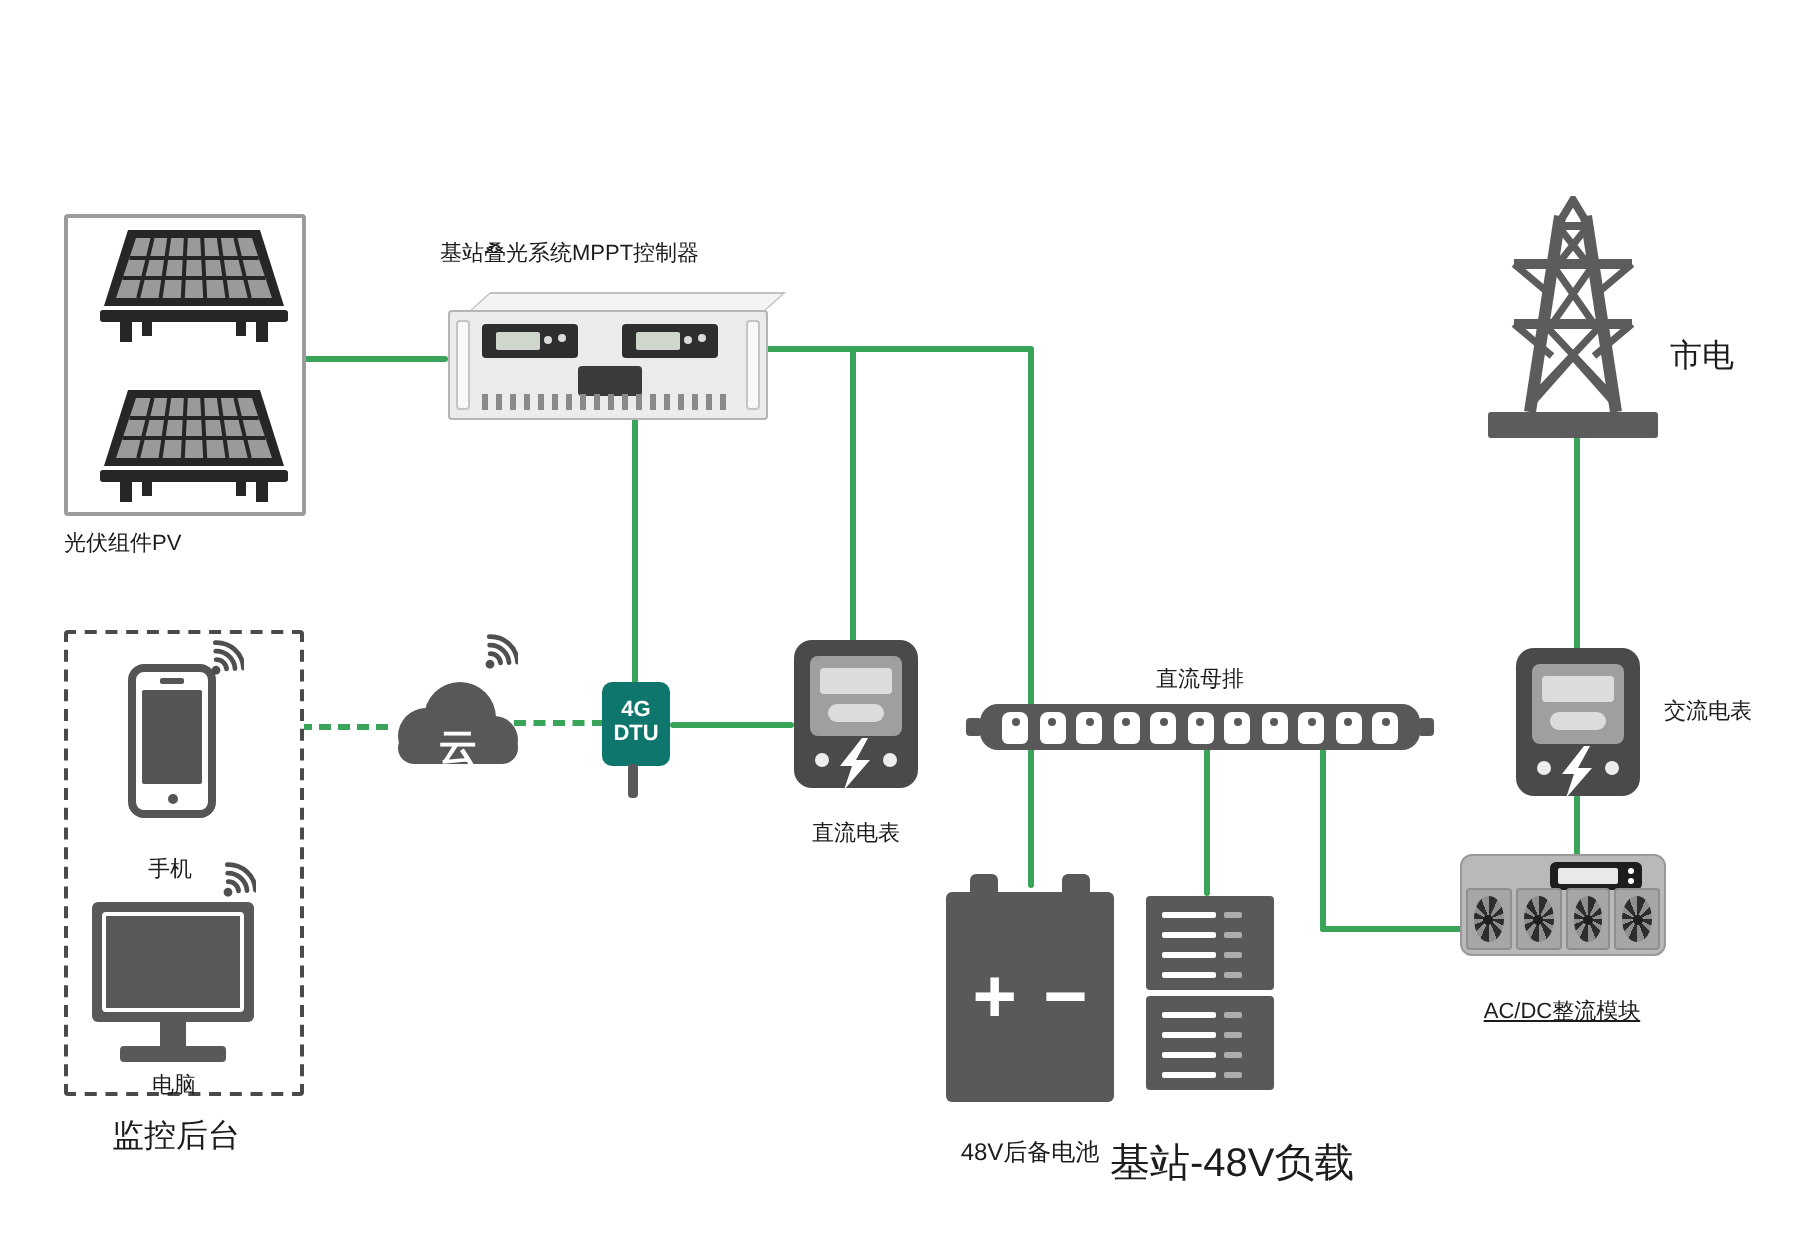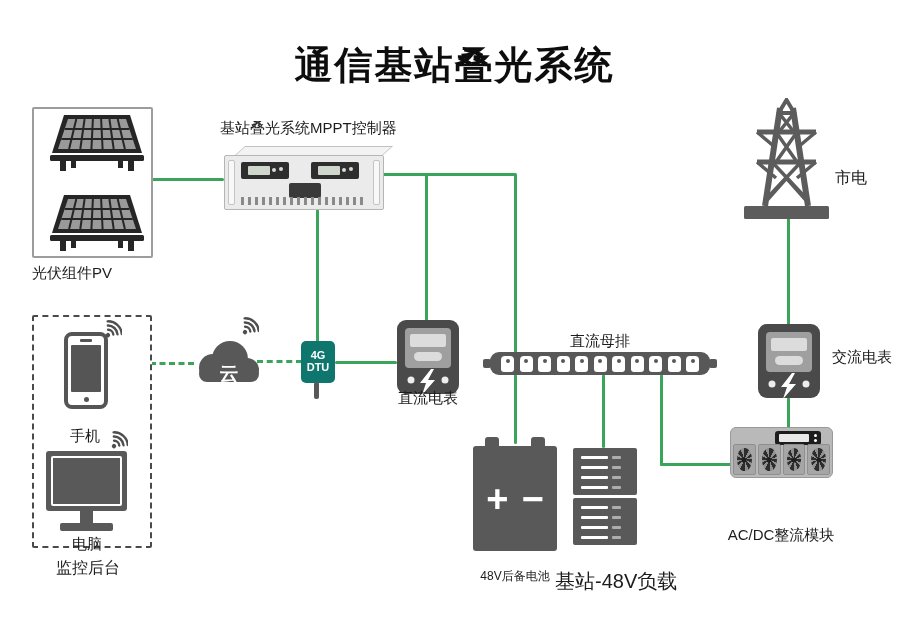--- a/index.html
+++ b/index.html
@@ -1,20 +1,20 @@
 <!DOCTYPE html>
 <html><head>
 <meta charset="utf-8">
 <style>
   html,body{margin:0;padding:0;background:#fff;}
   #canvas{position:relative;width:909px;height:624px;background:#fff;overflow:hidden;
           font-family:"Liberation Sans","DejaVu Sans",sans-serif;color:#1c1c1c;}
   .title{position:absolute;left:0;right:0;top:40px;text-align:center;font-size:38px;
          font-weight:bold;letter-spacing:2px;color:#0d0d0d;}
-  .lbl{position:absolute;font-size:15px;color:#1c1c1c;white-space:nowrap;}
+  .lbl{position:absolute;font-size:11px;color:#1c1c1c;white-space:nowrap;}
   .lbl.center{text-align:center;margin-top:13px;}
   
   .wire{position:absolute;background:#3aa55a;border-radius:2px;}
   .wire.h{height:3px;} .wire.v{width:3px;}
   .dash{position:absolute;height:0;border-top:3px dashed #3aa55a;}
   
   .pv-box{position:absolute;left:32px;top:107px;width:121px;height:151px;border:2px solid #9c9c9c;border-radius:2px;box-sizing:border-box;background:#fff;}
   .mon-box{position:absolute;left:32px;top:315px;width:120px;height:233px;border:2px dashed #4a4a4a;border-radius:2px;box-sizing:border-box;background:#fff;}
   .solar{position:absolute;width:100px;height:62px;}
   
@@ -75,21 +75,20 @@
   .monitor{position:absolute;left:46px;top:451px;width:81px;height:60px;background:#595959;border-radius:3px;padding:5px;box-sizing:border-box;}
   .monitor .screen{width:100%;height:100%;border:2px solid #fff;border-radius:2px;background:#595959;box-sizing:border-box;}
   .mon-stand{position:absolute;left:80px;top:511px;width:13px;height:13px;background:#595959;}
   .mon-base{position:absolute;left:60px;top:523px;width:53px;height:8px;background:#595959;border-radius:2px;}
 </style>
 </head>
 <body>
 
 <div id="canvas">
 
-  <div class="title">通信基站叠光系统</div>
 
   <div class="wire h" style="left:152px;top:178px;width:72px;"></div>
   <div class="wire h" style="left:382px;top:173px;width:134px;"></div>
   <div class="wire v" style="left:514px;top:173px;height:181px;"></div>
   <div class="wire v" style="left:425px;top:173px;height:149px;"></div>
   <div class="wire v" style="left:316px;top:209px;height:133px;"></div>
   <div class="wire h" style="left:335px;top:361px;width:62px;"></div>
   <div class="wire v" style="left:514px;top:374px;height:70px;"></div>
   <div class="wire v" style="left:602px;top:374px;height:74px;"></div>
   <div class="wire v" style="left:660px;top:374px;height:92px;"></div>
@@ -238,21 +237,21 @@
 
   <svg class="meter" style="left:396px;top:319px;" viewBox="0 0 64 76">
     <rect x="1" y="1" width="62" height="74" rx="9" fill="#4a4a4a"></rect>
     <rect x="9" y="9" width="46" height="40" rx="4" fill="#9f9f9f"></rect>
     <rect x="14" y="15" width="36" height="13" rx="2" fill="#dcdcdc"></rect>
     <rect x="18" y="33" width="28" height="9" rx="4.5" fill="#dcdcdc"></rect>
     <circle cx="15" cy="61" r="3.5" fill="#ededed"></circle>
       <circle cx="49" cy="61" r="3.5" fill="#ededed"></circle>
     <path d="M35 50 L24 64 h6 l-4 12 l13 -15 h-7 l6 -11 z" fill="#ffffff"></path>
   </svg>
-  <div class="lbl center" style="left:388px;top:376px;width:80px;">直流电表</div>
+  <div class="lbl center" style="left:388px;top:396px;width:80px;">直流电表</div>
 
   <div class="lbl center" style="left:490px;top:319px;width:220px;">直流母排</div>
   <div class="busbar">
     <span class="term"></span>
     <span class="term"></span>
     <span class="term"></span>
     <span class="term"></span>
     <span class="term"></span>
     <span class="term"></span>
     <span class="term"></span>
@@ -278,21 +277,21 @@
       <span class="rd-screen"></span>
         <span class="rd-dots"></span>
     </div>
     <div class="fans">
       <span class="fan"></span>
       <span class="fan"></span>
       <span class="fan"></span>
       <span class="fan"></span>
     </div>
   </div>
-  <div class="lbl center" style="left:715px;top:513px;width:132px;">AC/DC整流模块</div>
+  <div class="lbl center" style="left:715px;top:485px;width:132px;text-decoration:underline;">AC/DC整流模块</div>
 
   <div class="battery">
     <span class="bt-sign">+</span>
     <span class="bt-sign">−</span>
   </div>
   <div class="lbl center" style="left:463px;top:555px;width:104px;font-size:12px;">48V后备电池</div>
 
   <div class="load-box" style="top:448px;">
     <div class="lrow"></div>
       <div class="lrow"></div>

